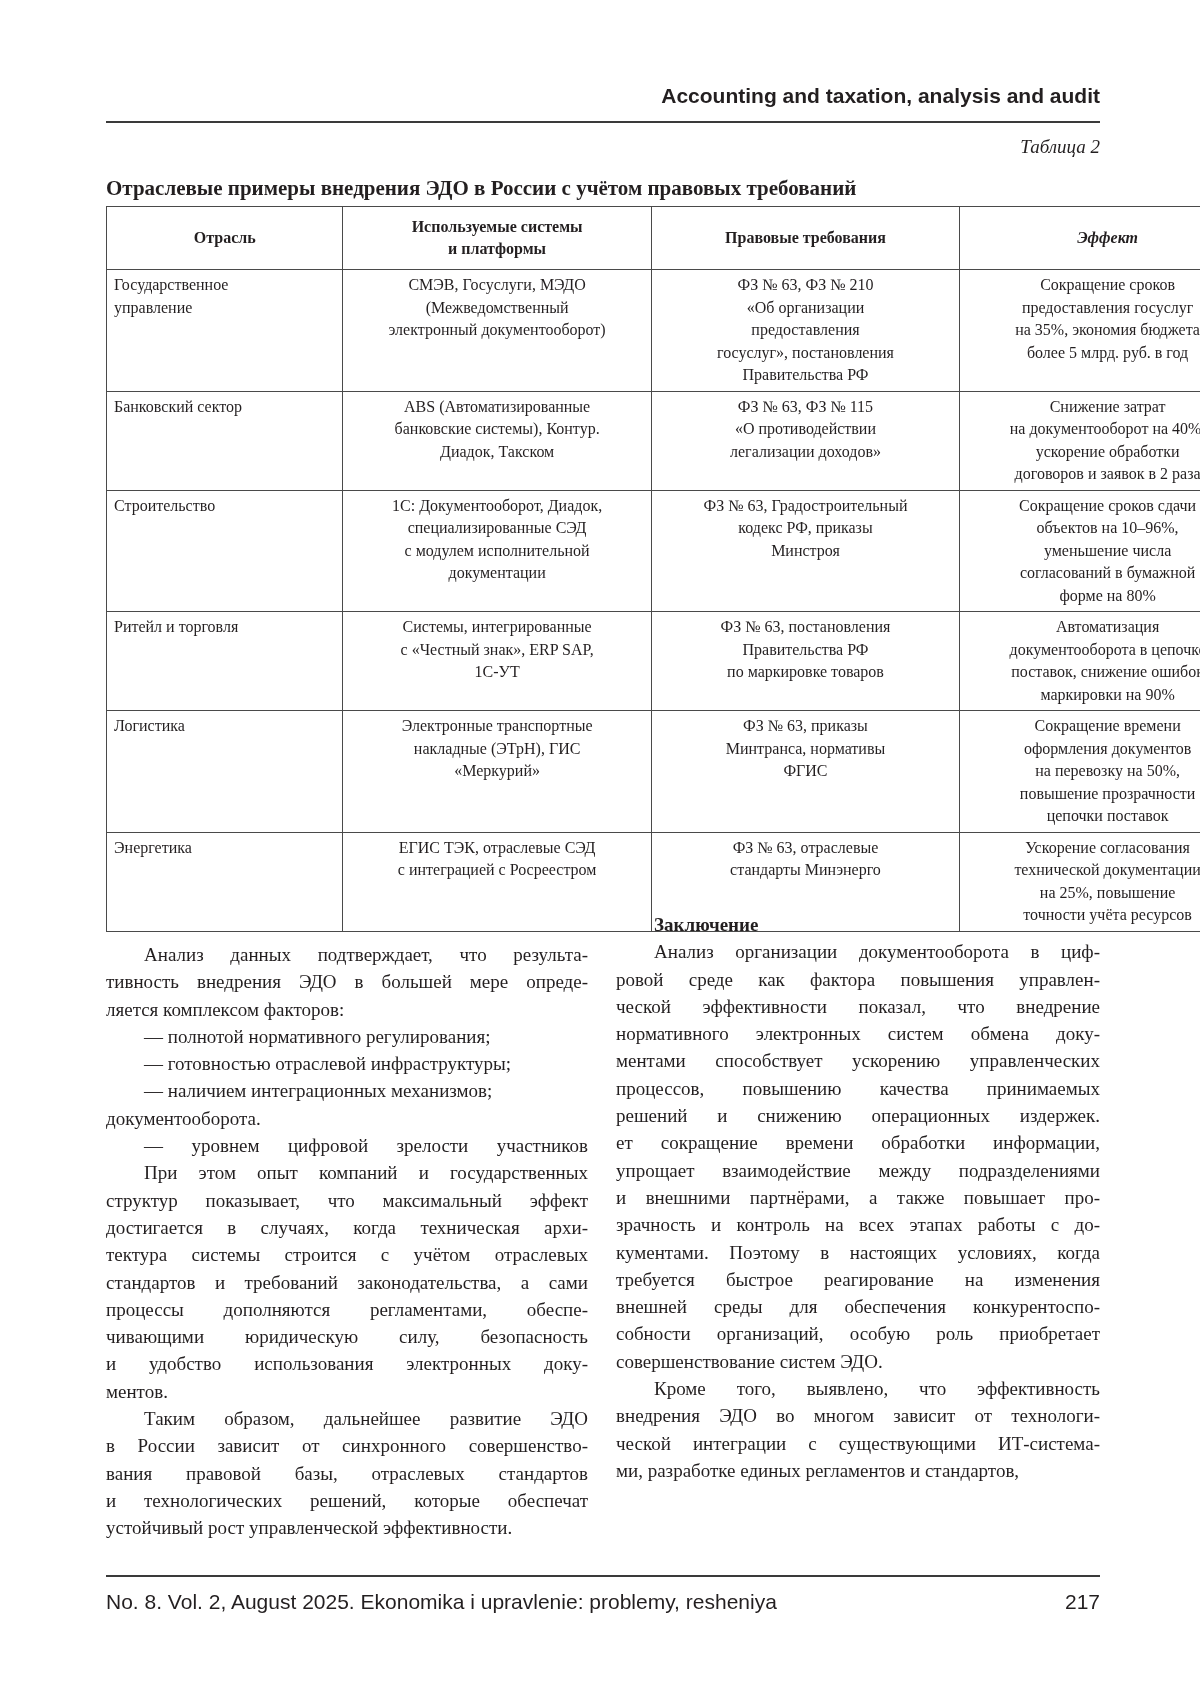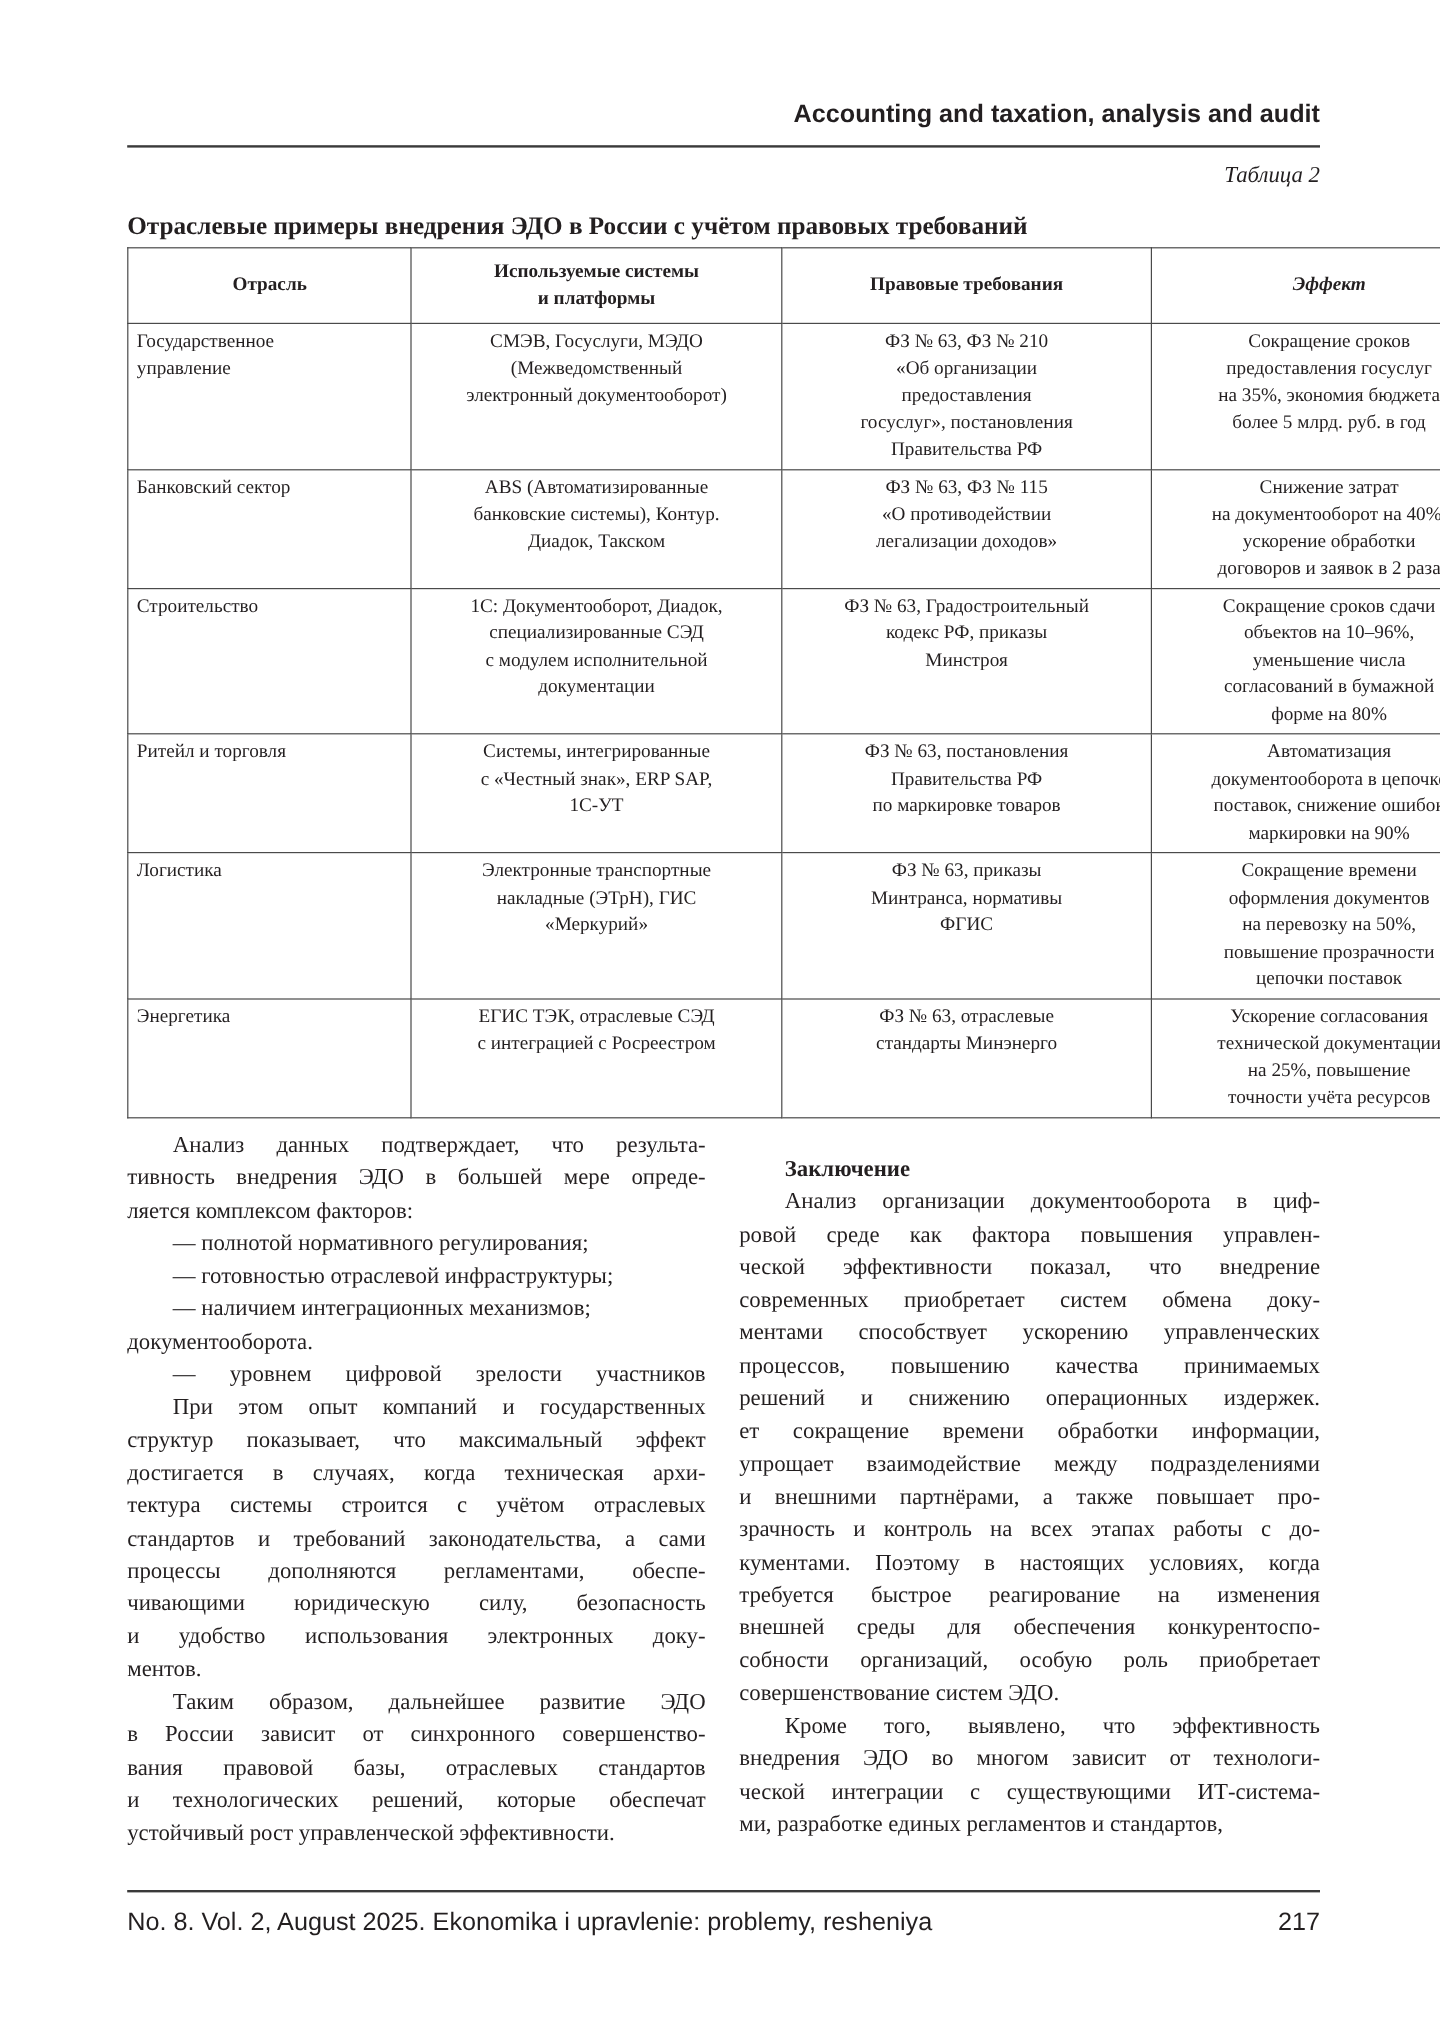--- a/index.html
+++ b/index.html
@@ -21,21 +21,21 @@
     position: absolute; left: 106px; top: 206px; width: 1150px;
     border-collapse: collapse; font-size: 16px; line-height: 22.5px;
   }
   table.data th, table.data td { border: 1.5px solid #4a4a4a; vertical-align: top; padding: 4px 7px; }
   table.data th { font-weight: bold; text-align: center; vertical-align: middle; height: 58px; padding: 2px 6px; }
   table.data td.c { text-align: center; }
   table.data td.l { text-align: left; }
   .col1 { width: 194px; } .col2 { width: 257px; } .col3 { width: 257px; } .col4 { width: 246px; font-style: italic; }
   .cell-line { display: block; }
   .col-left { position: absolute; left: 106px; top: 941px; width: 482px; font-size: 19px; line-height: 27.3px; text-align: justify; }
-  .col-right { position: absolute; left: 616px; top: 961px; width: 484px; font-size: 19px; line-height: 27.3px; text-align: justify; }
+  .col-right { position: absolute; left: 616px; top: 911px; width: 484px; font-size: 19px; line-height: 27.3px; text-align: justify; }
   .para { margin: 0; text-indent: 38px; }
   .list-item { margin: 0; padding-left: 38px; text-indent: 0; }
   .section-heading { margin: 0; font-weight: bold; text-indent: 38px; }
   .line { display: block; text-align-last: justify; }
   .line.last { text-align-last: left; }
   .foot-rule { position: absolute; left: 106px; top: 1575px; width: 994px; height: 2px; background: #3a3a3a; }
   .footer-left { position: absolute; left: 106px; top: 1590px; font-family: "Liberation Sans", sans-serif; font-size: 21px; }
   .footer-right { position: absolute; right: 100px; top: 1590px; font-family: "Liberation Sans", sans-serif; font-size: 21px; }
 </style>
 </head>
@@ -236,21 +236,21 @@
       <span class="line" style="text-indent: 0px;">и технологических решений, которые обеспечат</span>
       <span class="line last" style="text-indent: 0px;">устойчивый рост управленческой эффективности.</span>
     </p>
   </div>
 <div class="col-right" id="col-right">
   <p class="section-heading">Заключение</p>
 <p class="para">
       <span class="line">Анализ организации документооборота в циф-</span>
       <span class="line" style="text-indent: 0px;">ровой среде как фактора повышения управлен-</span>
       <span class="line" style="text-indent: 0px;">ческой эффективности показал, что внедрение</span>
-      <span class="line" style="text-indent: 0px;">современных приобретает систем обмена доку-</span>
+      <span class="line" style="text-indent: 0px;">нормативного электронных систем обмена доку-</span>
       <span class="line" style="text-indent: 0px;">ментами способствует ускорению управленческих</span>
       <span class="line" style="text-indent: 0px;">процессов, повышению качества принимаемых</span>
       <span class="line" style="text-indent: 0px;">решений и снижению операционных издержек.</span>
       <span class="line" style="text-indent: 0px;">ет сокращение времени обработки информации,</span>
       <span class="line" style="text-indent: 0px;">упрощает взаимодействие между подразделениями</span>
       <span class="line" style="text-indent: 0px;">и внешними партнёрами, а также повышает про-</span>
       <span class="line" style="text-indent: 0px;">зрачность и контроль на всех этапах работы с до-</span>
       <span class="line" style="text-indent: 0px;">кументами. Поэтому в настоящих условиях, когда</span>
       <span class="line" style="text-indent: 0px;">требуется быстрое реагирование на изменения</span>
       <span class="line" style="text-indent: 0px;">внешней среды для обеспечения конкурентоспо-</span>

